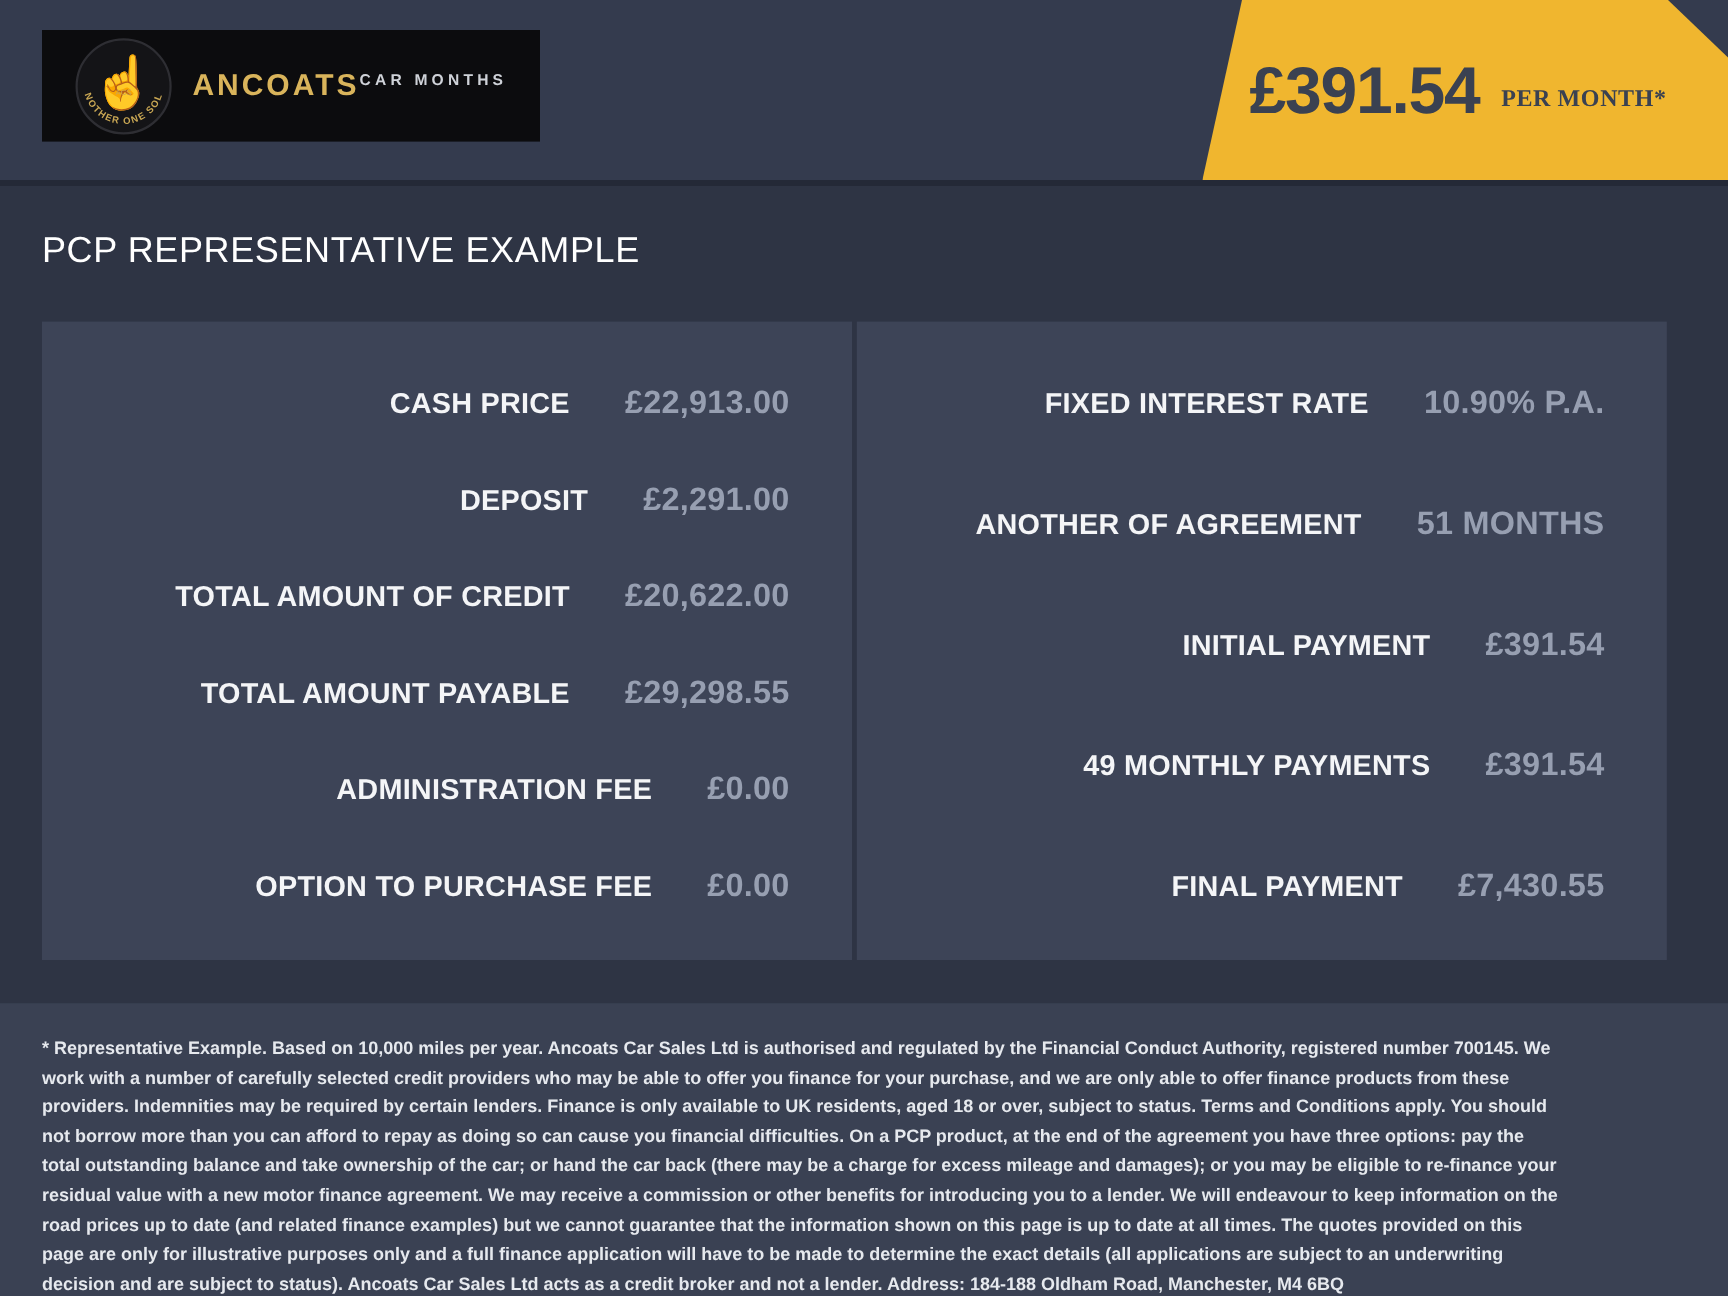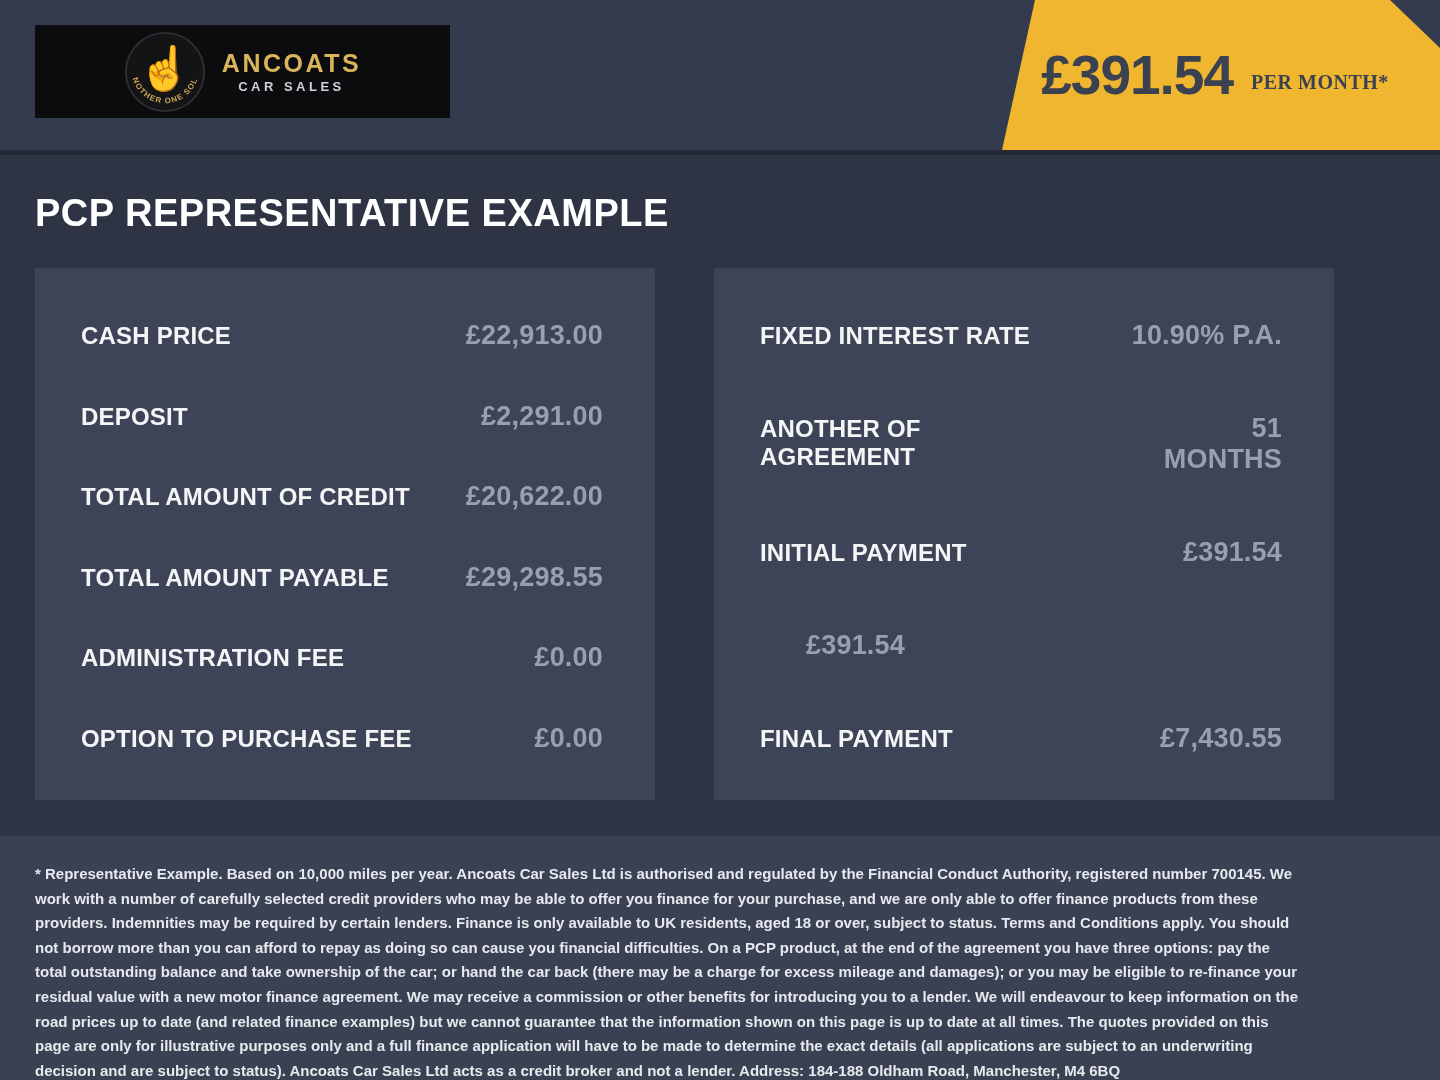--- a/index.html
+++ b/index.html
@@ -7,40 +7,40 @@
   body { font-family: "Liberation Sans", sans-serif; background: #2e3444; }
   #stage { position: relative; width: 1440px; height: 1080px; background: #2e3444; }
 
   
   #top-band { position: absolute; left: 0; top: 0; width: 1440px; height: 150px; background: #343b4e; }
   #top-divider { position: absolute; left: 0; top: 150px; width: 1440px; height: 5px; background: #242937; }
 
   #logo-box { position: absolute; left: 35px; top: 25px; width: 415px; height: 93px;
               background: #0c0c0e; display: flex; align-items: center; justify-content: center; gap: 16px; }
   #logo-badge { flex: 0 0 auto; }
-  .brand-text { display: flex; flex-direction: column; align-items: center; }
+  .brand-text { display: flex; flex-direction: row; }
   .brand-name { color: #d9b45b; font-size: 25px; font-weight: bold; letter-spacing: 2.5px; line-height: 1.15; }
   .brand-sub  { color: #cfd2d8; font-size: 13px; font-weight: bold; letter-spacing: 3.5px; margin-top: 2px; }
 
   
   #price-banner { position: absolute; left: 990px; top: 0; width: 450px; height: 150px;
                   background: #f0b62f;
                   clip-path: polygon(45px 0, 400px 0, 450px 48px, 450px 150px, 12px 150px);
                   display: flex; align-items: center; justify-content: center; gap: 18px; }
   .banner-amount { color: #3a4151; font-size: 55px; font-weight: bold; letter-spacing: -1px; }
   .banner-per    { color: #3a4151; font-size: 20px; font-weight: bold; letter-spacing: 0.5px; margin-top: 14px; font-family: Liberation Serif, serif; }
 
   
   #mid { position: absolute; left: 0; top: 155px; width: 1440px; height: 681px; background: #2e3444; }
   #page-title { position: absolute; left: 35px; top: 37px; color: #ffffff;
-                font-size: 38px; font-weight: bold; letter-spacing: 0.5px; }
+                font-size: 30px; font-weight: normal; letter-spacing: 0.5px; }
 
-  .panel { position: absolute; top: 113px; width: 620px; height: 532px; background: #3d4457;
+  .panel { position: absolute; top: 113px; width: 675px; height: 532px; background: #3d4457;
            display: flex; flex-direction: column; justify-content: space-between;
-           padding: 52px 52px 46px 46px; }
+           padding: 52px 52px 46px 46px; align-items: flex-end; }
   #left-panel  { left: 35px; }
   #right-panel { left: 714px; }
 
   .row { display: flex; justify-content: space-between; align-items: baseline; }
   .row-label { color: #f4f5f7; font-size: 24px; font-weight: bold; letter-spacing: 0.2px; }
   .row-value { color: #979fb1; font-size: 27px; font-weight: bold; letter-spacing: 0.2px; text-align: right; margin-left: 46px; }
 
   
   #bottom-strip { position: absolute; left: 0; top: 836px; width: 1440px; height: 244px; background: #3a4153; padding-left: 26px; }
   #disclaimer { position: absolute; left: 35px; top: 26px; width: 1268px;
@@ -58,21 +58,21 @@
         <circle cx="44" cy="44" r="42" fill="#141417" stroke="#2e2e33" stroke-width="2"></circle>
         <text x="44" y="56" font-size="46" text-anchor="middle" fill="#d8b45e">☝</text>
         <text x="44" y="52" font-size="7" text-anchor="middle" fill="#c9a754">ACS</text>
         <path id="badge-arc" d="M 9,50 A 36,36 0 0 0 79,50" fill="none"></path>
         <text font-size="8.5" fill="#c9a754" letter-spacing="1.2" font-weight="bold">
           <textPath href="#badge-arc" startOffset="50%" text-anchor="middle">ANOTHER ONE SOLD</textPath>
         </text>
       </svg>
       <div class="brand-text">
         <div class="brand-name">ANCOATS</div>
-        <div class="brand-sub">CAR SALES</div>
+        <div class="brand-sub">CAR MONTHS</div>
       </div>
     </div>
 
     <div id="price-banner">
       <span class="banner-amount">£391.54</span>
       <span class="banner-per">PER MONTH*</span>
     </div>
   </div>
   <div id="top-divider"></div>
 
@@ -113,20 +113,21 @@
       </div>
       <div class="row">
         <span class="row-label">ANOTHER OF AGREEMENT</span>
         <span class="row-value">51 MONTHS</span>
       </div>
       <div class="row">
         <span class="row-label">INITIAL PAYMENT</span>
         <span class="row-value">£391.54</span>
       </div>
       <div class="row">
+        <span class="row-label">49 MONTHLY PAYMENTS</span>
         <span class="row-value">£391.54</span>
       </div>
       <div class="row">
         <span class="row-label">FINAL PAYMENT</span>
         <span class="row-value">£7,430.55</span>
       </div>
     </div>
   </div>
 
   <div id="bottom-strip">

